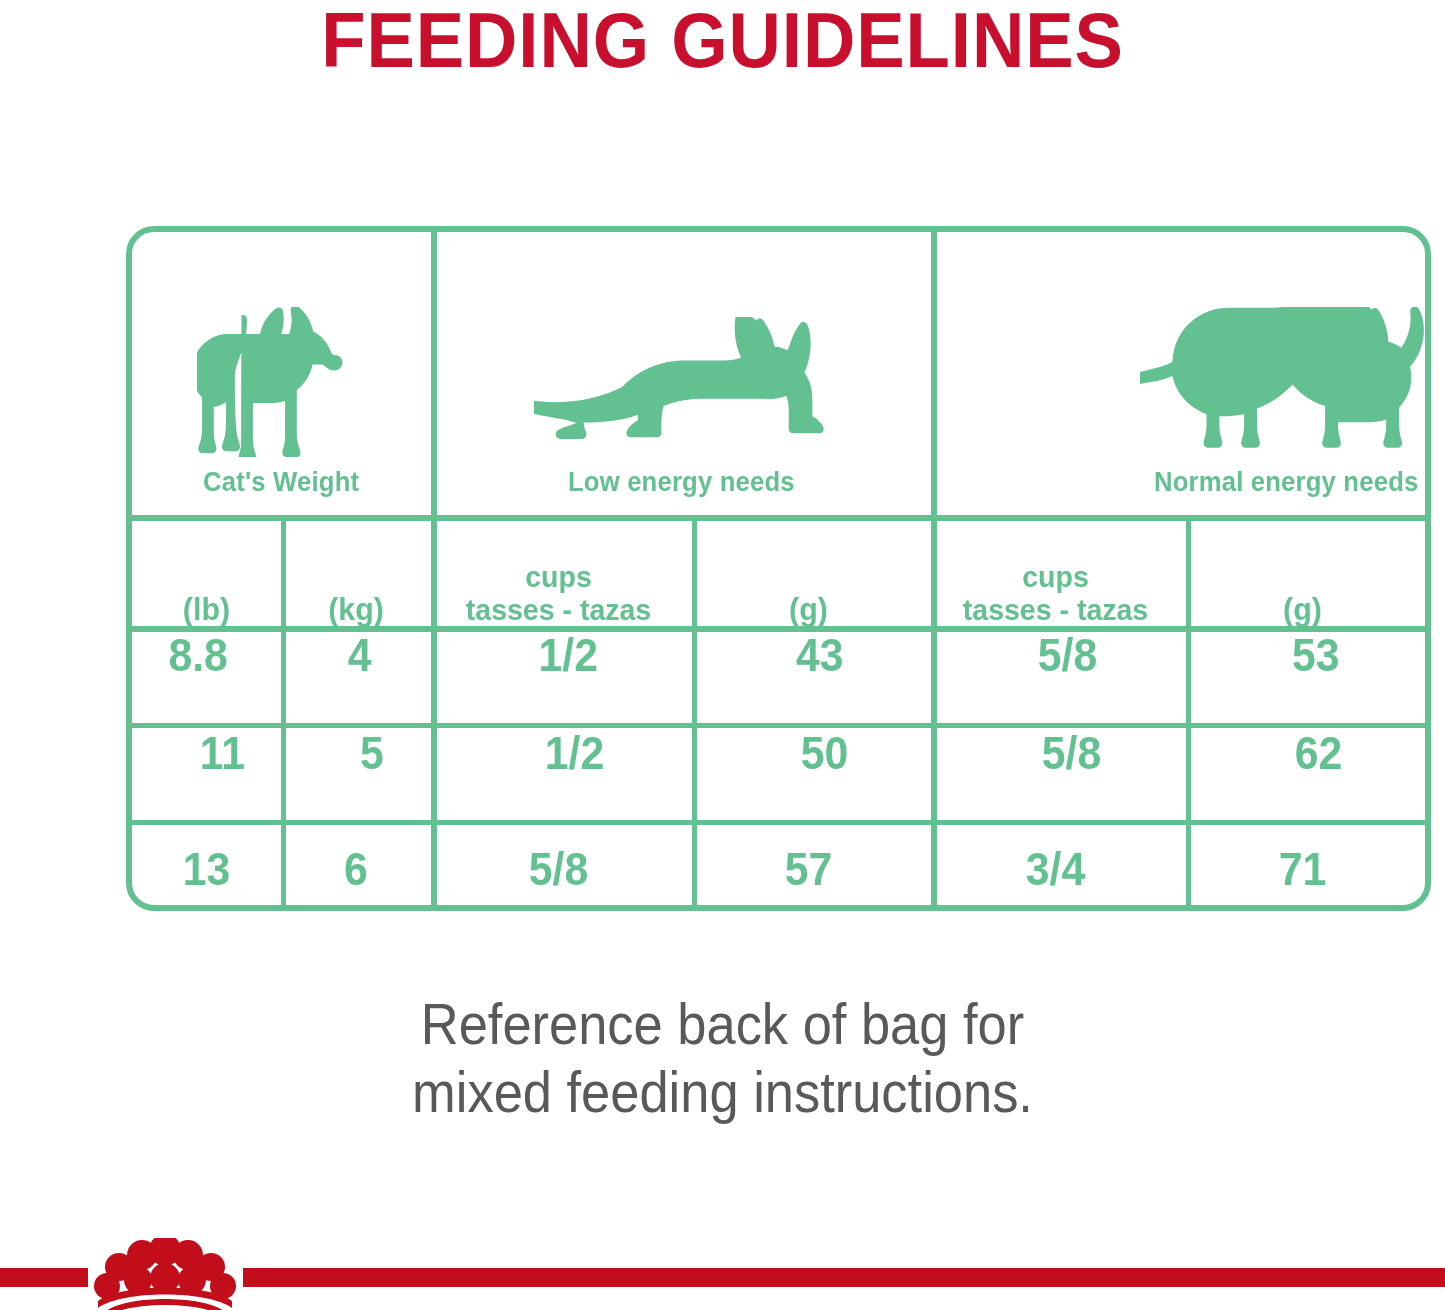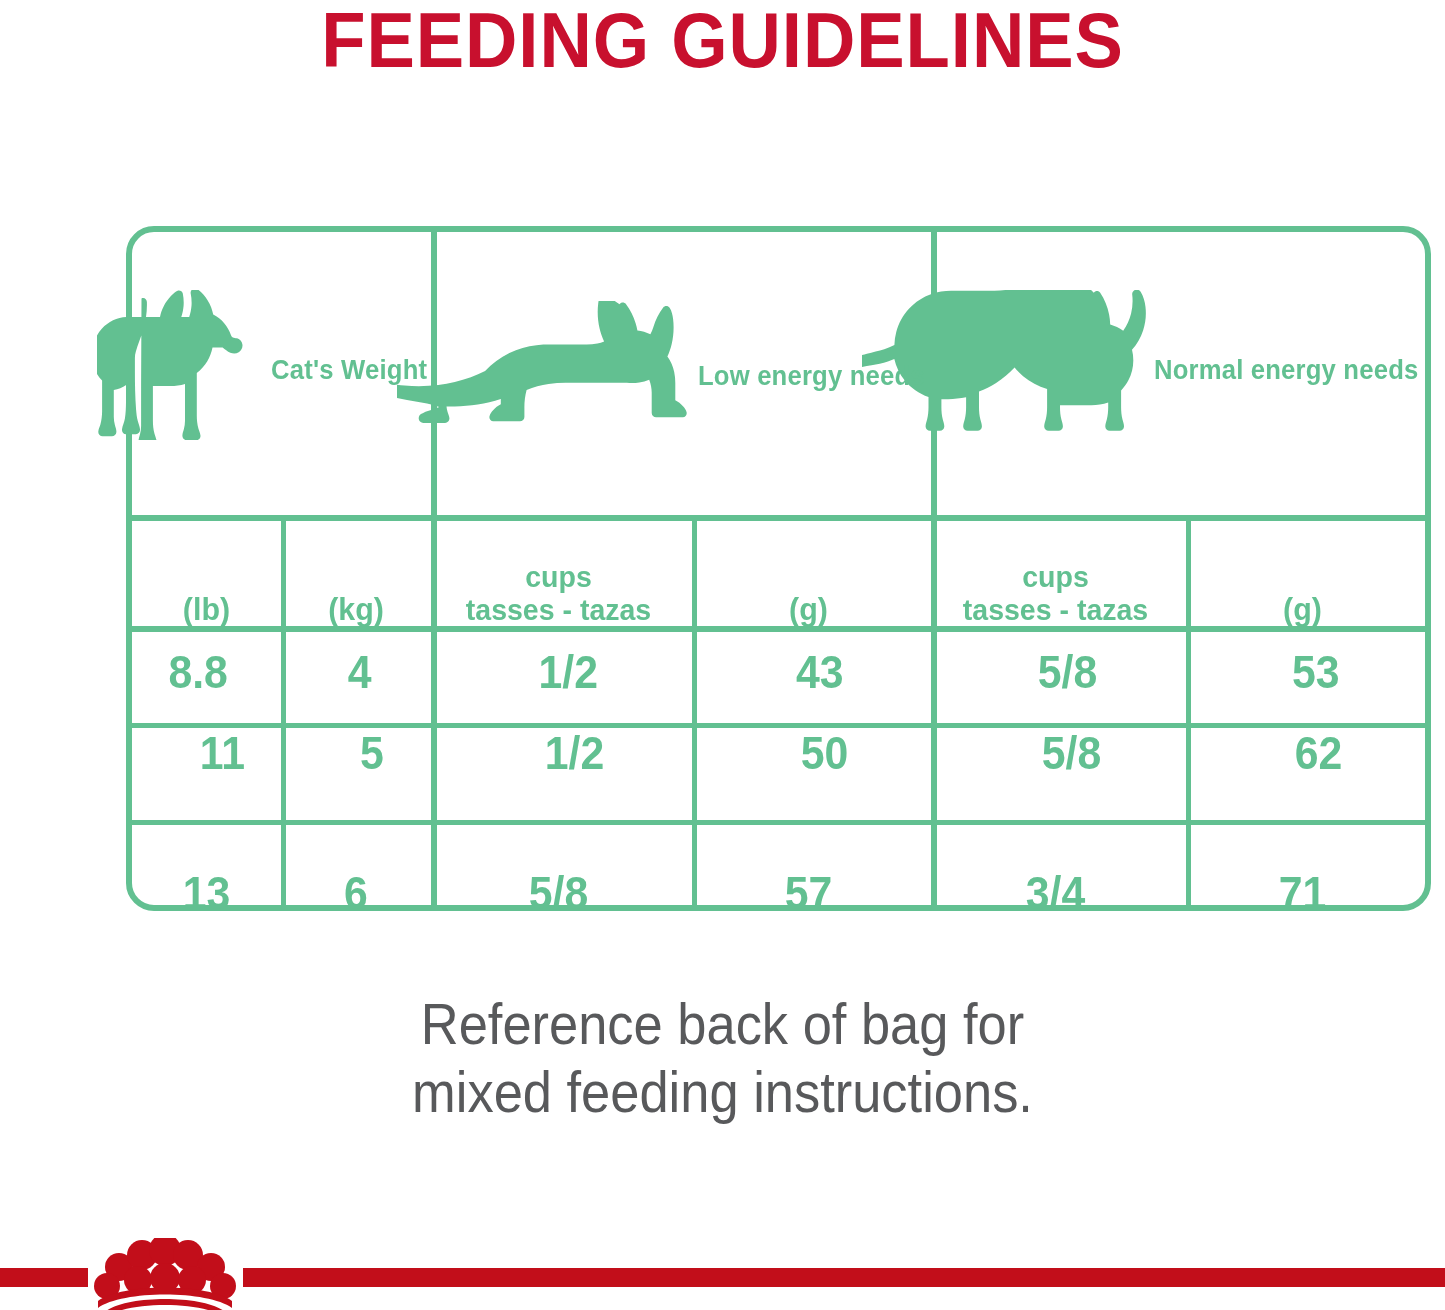--- a/index.html
+++ b/index.html
@@ -74,29 +74,29 @@
   
   .icon-row {
     position: absolute;
     left: 0; top: 0;
     width: 100%;
     height: 283px;
     display: flex;
   }
   .icon-cell {
     display: flex;
-    flex-direction: row;
+    flex-direction: column;
     align-items: center;
     justify-content: flex-end;
     padding-bottom: 18px;
     box-sizing: border-box;
   }
   .icon-cell.w1 { width: 299px; }
   .icon-cell.w2 { width: 500px; margin-top: 13px; }
-  .icon-cell.w3 { width: 494px; }
+  .icon-cell.w3 { width: 494px; align-items: flex-end; }
 
   .cat-art { display: block; }
   .icon-label {
     margin-top: 10px;
     color: #62C091;
     font-family: "Liberation Sans", sans-serif;
     font-weight: bold;
     font-size: 27px;
     line-height: 30px;
     letter-spacing: 0.2px;
@@ -263,39 +263,39 @@
     <div class="sub-cell c-lg">(g)</div>
     <div class="sub-cell c-nc">
       <div>
         <span class="two-line">cups</span>
         <span class="two-line">tasses - tazas</span>
       </div>
     </div>
     <div class="sub-cell c-ng">(g)</div>
   </div>
 
-  <div class="data-row" style="top:391px;gap:29px;">
+  <div class="data-row" style="top:374px;gap:29px;">
     <div class="data-cell c-lb">8.8</div>
     <div class="data-cell c-kg">4</div>
     <div class="data-cell c-lc">1/2</div>
     <div class="data-cell c-lg">43</div>
     <div class="data-cell c-nc">5/8</div>
     <div class="data-cell c-ng">53</div>
   </div>
 
   <div class="data-row" style="top:472px;padding-left:16px;">
     <div class="data-cell c-lb">11</div>
     <div class="data-cell c-kg">5</div>
     <div class="data-cell c-lc">1/2</div>
     <div class="data-cell c-lg">50</div>
     <div class="data-cell c-nc">5/8</div>
     <div class="data-cell c-ng">62</div>
   </div>
 
-  <div class="data-row" style="top:588px;align-items:flex-end;">
+  <div class="data-row" style="top:588px;">
     <div class="data-cell c-lb">13</div>
     <div class="data-cell c-kg">6</div>
     <div class="data-cell c-lc">5/8</div>
     <div class="data-cell c-lg">57</div>
     <div class="data-cell c-nc">3/4</div>
     <div class="data-cell c-ng">71</div>
   </div>
 
 </div>
 

